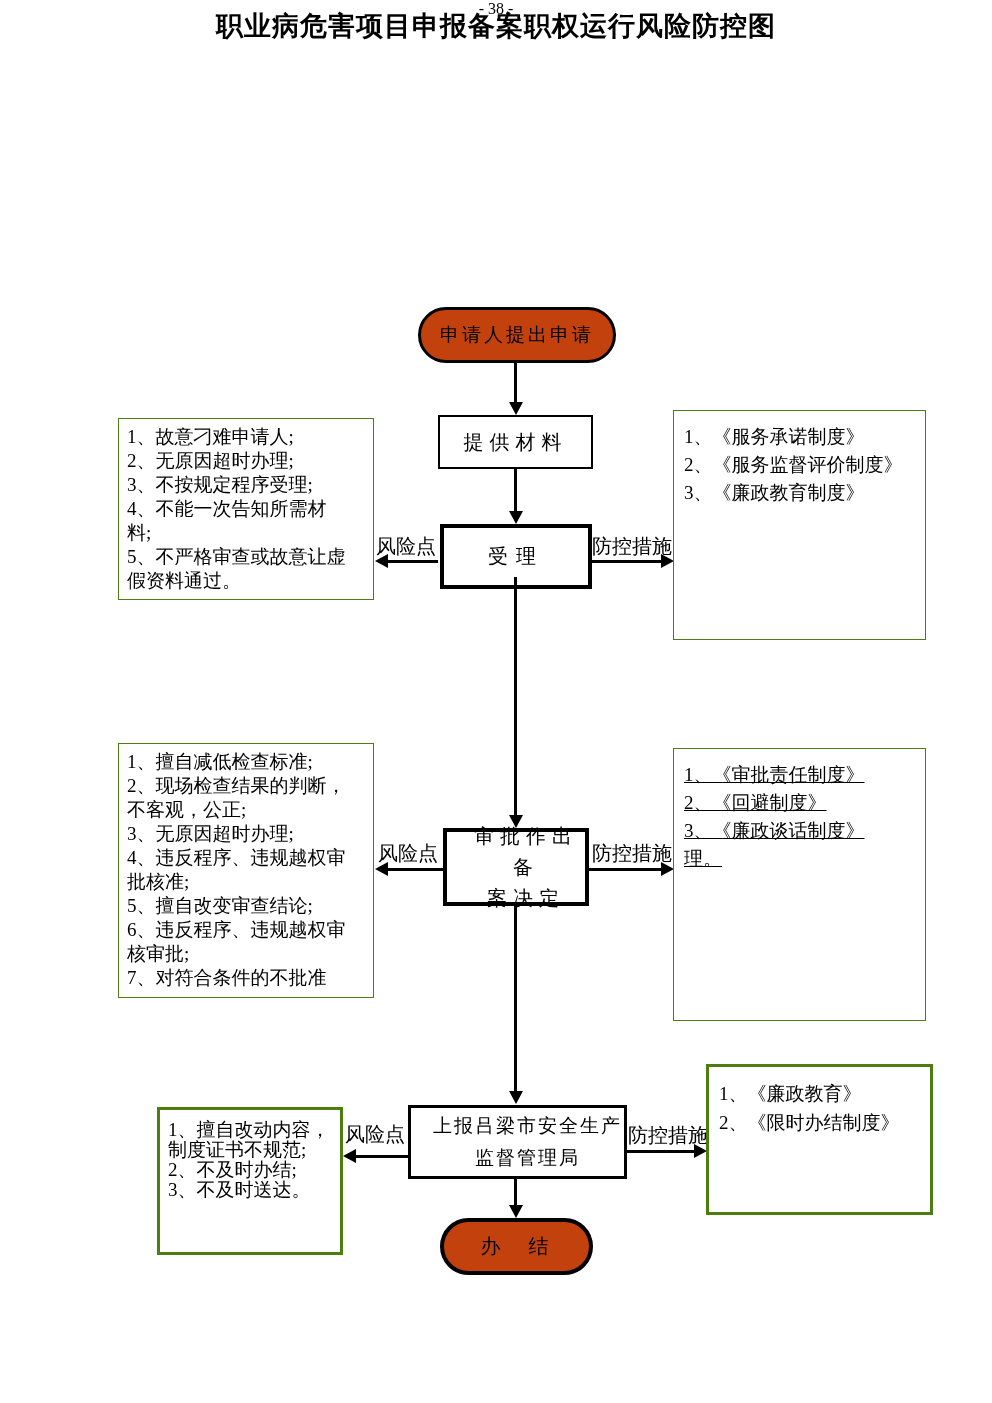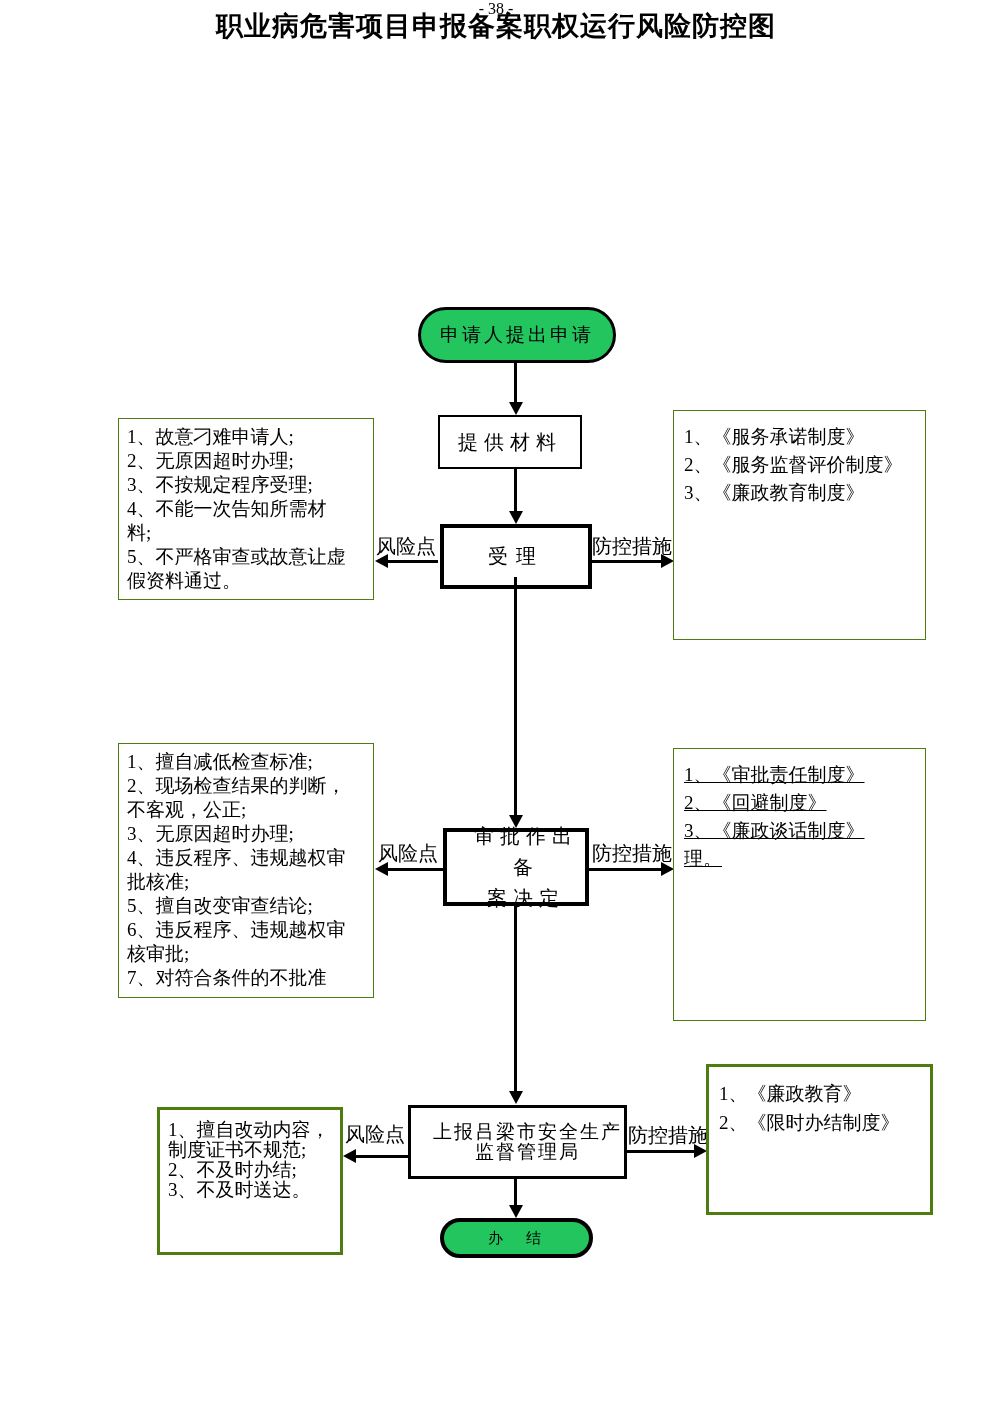--- a/index.html
+++ b/index.html
@@ -17,21 +17,21 @@
     text-align:center;
     font-size:27px;font-weight:bold;
     letter-spacing:1px;
     margin-top:8px;
   }
   .oval{
     border:3px solid #000;
     border-radius:30px;
     display:flex;align-items:center;justify-content:center;
     font-size:19px;letter-spacing:3px;
-    background:#22c55e;
+    background:#c2410c;
   }
   .oval.thick{border-width:4px;}
   .node{
     border:2px solid #000;
     display:flex;align-items:center;justify-content:center;
     text-align:center;
     font-size:20px;
     background:#fff;
   }
   .node.thick{border-width:4px;}
@@ -66,21 +66,21 @@
 
   <div class="abs title">职业病危害项目申报备案职权运行风险防控图</div>
 
   <div class="abs oval" style="left:418px;top:307px;width:198px;height:56px;">
     <span>申请人提出申请</span>
   </div>
 
   <div class="abs shaft-v" style="left:514px;top:363px;height:41px;"></div>
   <div class="abs head-down" style="left:509px;top:402px;"></div>
 
-  <div class="abs node" style="left:438px;top:415px;width:144px;height:54px;letter-spacing:6px;text-align:center;">
+  <div class="abs node" style="left:438px;top:415px;width:155px;height:54px;letter-spacing:6px;text-align:center;">
     <span>提供材料</span>
   </div>
 
   <div class="abs shaft-v" style="left:514px;top:469px;height:43px;"></div>
   <div class="abs head-down" style="left:509px;top:511px;"></div>
 
   <div class="abs node thick" style="left:440px;top:524px;width:152px;height:65px;letter-spacing:8px;">
     <span>受理</span>
   </div>
 
@@ -130,21 +130,21 @@
 7、对符合条件的不批准</div>
 
   <div class="abs txtbox" style="left:673px;top:748px;width:253px;height:273px;padding:12px 10px;line-height:28px;text-decoration:underline;">1、《审批责任制度》
 2、《回避制度》
 3、《廉政谈话制度》
 理。</div>
 
   <div class="abs shaft-v" style="left:514px;top:906px;height:186px;"></div>
   <div class="abs head-down" style="left:509px;top:1091px;"></div>
 
-  <div class="abs node mid multiline" style="left:408px;top:1105px;width:219px;height:74px;font-size:19px;letter-spacing:2px;line-height:20px;">上报吕梁市安全生产
+  <div class="abs node mid multiline" style="left:408px;top:1105px;width:219px;height:74px;font-size:19px;letter-spacing:2px;line-height:32px;">上报吕梁市安全生产
 监督管理局</div>
 
   <div class="abs edge-label" style="left:343px;top:1121px;width:64px;">风险点</div>
   <div class="abs shaft-h" style="left:356px;top:1155px;width:52px;"></div>
   <div class="abs head-left" style="left:343px;top:1149px;"></div>
 
   <div class="abs edge-label" style="left:628px;top:1122px;width:80px;">防控措施</div>
   <div class="abs shaft-h" style="left:627px;top:1150px;width:68px;"></div>
   <div class="abs head-right" style="left:694px;top:1144px;"></div>
 
@@ -152,19 +152,19 @@
 制度证书不规范;
 2、不及时办结;
 3、不及时送达。</div>
 
   <div class="abs txtbox mid" style="left:706px;top:1064px;width:227px;height:151px;padding:12px 10px;line-height:29px;">1、《廉政教育》
 2、《限时办结制度》</div>
 
   <div class="abs shaft-v" style="left:514px;top:1179px;height:27px;"></div>
   <div class="abs head-down" style="left:509px;top:1205px;"></div>
 
-  <div class="abs oval thick" style="left:440px;top:1218px;width:153px;height:40px;font-size:15px;letter-spacing:4px;">
+  <div class="abs oval thick" style="left:440px;top:1218px;width:153px;height:57px;font-size:20px;letter-spacing:4px;">
     <span>办　结</span>
   </div>
 
   <div class="abs footer">- 38 -</div>
 
 </div>
 
 </body></html>

